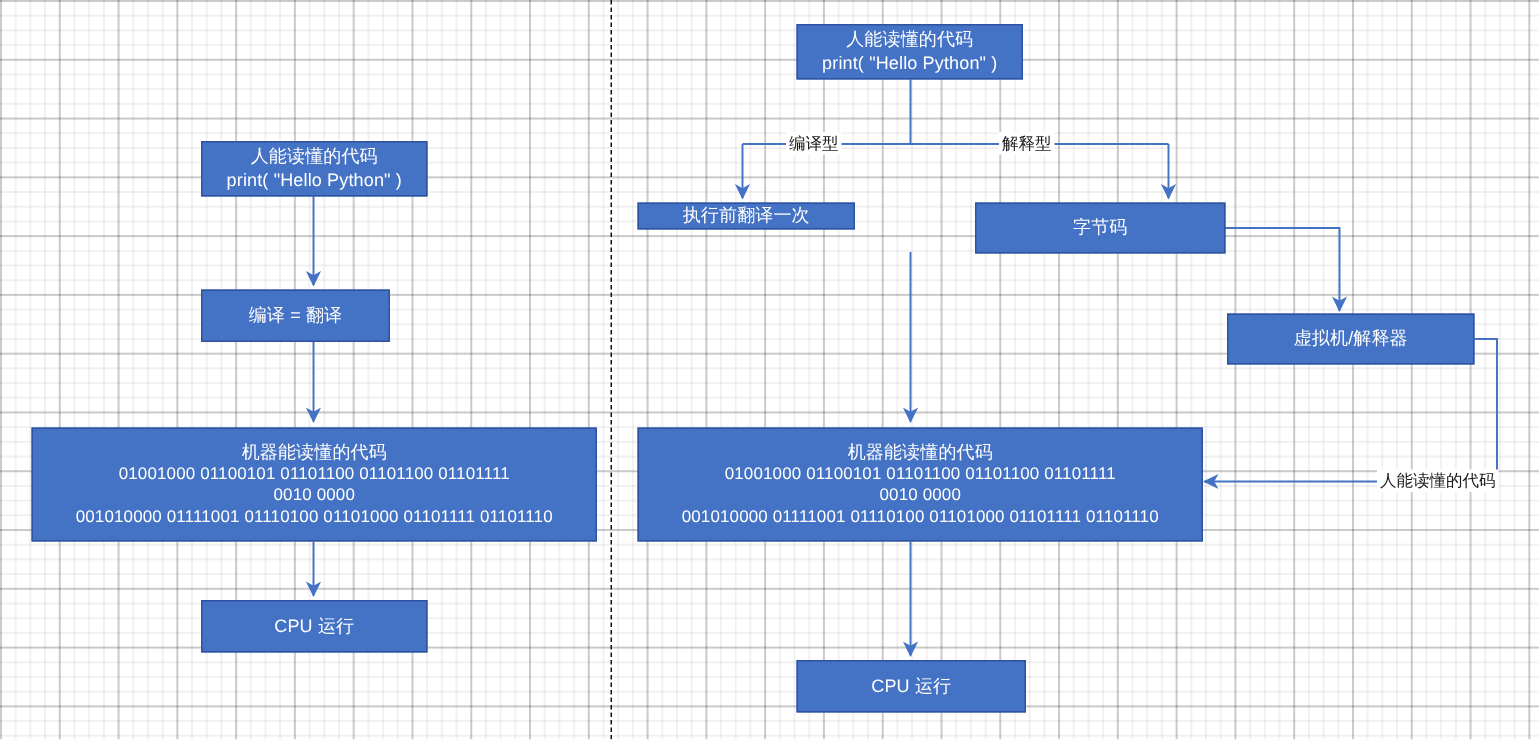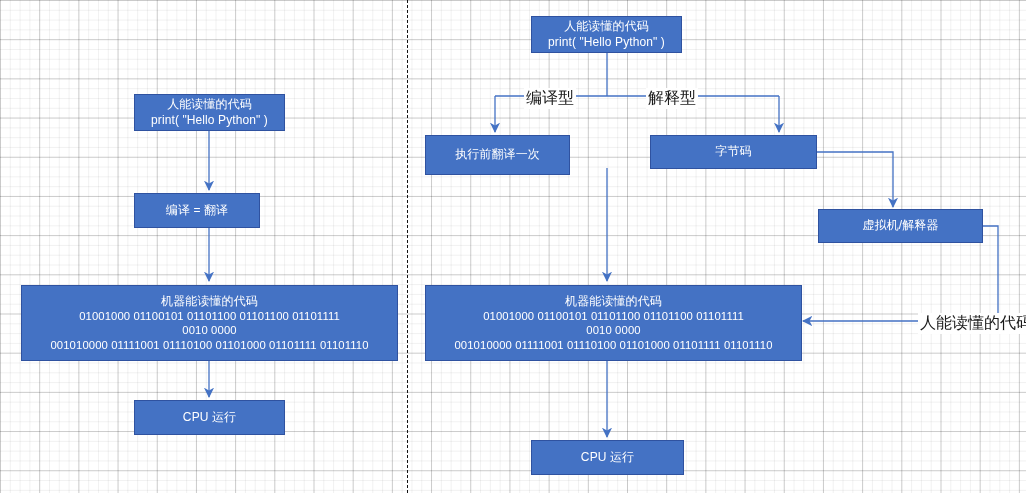--- a/index.html
+++ b/index.html
@@ -39,21 +39,21 @@
     box-sizing: border-box;
     line-height: 1.28;
     letter-spacing: 0.1px;
   }
   .node .ln { display: block; white-space: nowrap; }
   .t12 { font-size: 12px; }
   .t-bin { font-size: 11.3px; }
   .edge-label {
     position: absolute;
     color: #1a1a1a;
-    font-size: 16px;
+    font-size: 11px;
     background: #ffffff;
     padding: 0 2px;
     white-space: nowrap;
   }
   svg.wires {
     position: absolute;
     left: 0; top: 0;
     width: 1026px;
     height: 493px;
     overflow: visible;
@@ -119,23 +119,23 @@
   <div class="node t12" style="left:134px; top:400px; width:151px; height:35px;">
     <span class="ln">CPU 运行</span>
   </div>
 
   <div class="node t12" style="left:531px; top:16px; width:151px; height:37px;">
     <span class="ln">人能读懂的代码</span>
     <span class="ln">print(  "Hello Python"  )</span>
   </div>
 
   <div class="edge-label" style="left:524px; top:88px;">编译型</div>
-  <div class="edge-label" style="left:646px; top:88px;">解释型</div>
+  <div class="edge-label" style="left:666px; top:88px;">解释型</div>
 
-  <div class="node t12" style="left:425px; top:135px; width:145px; height:40px;">
+  <div class="node t12" style="left:425px; top:135px; width:145px; height:18px;">
     <span class="ln">执行前翻译一次</span>
   </div>
 
   <div class="node t12" style="left:650px; top:135px; width:167px; height:34px;">
     <span class="ln">字节码</span>
   </div>
 
   <div class="node t12" style="left:818px; top:209px; width:165px; height:34px;">
     <span class="ln">虚拟机/解释器</span>
   </div>

